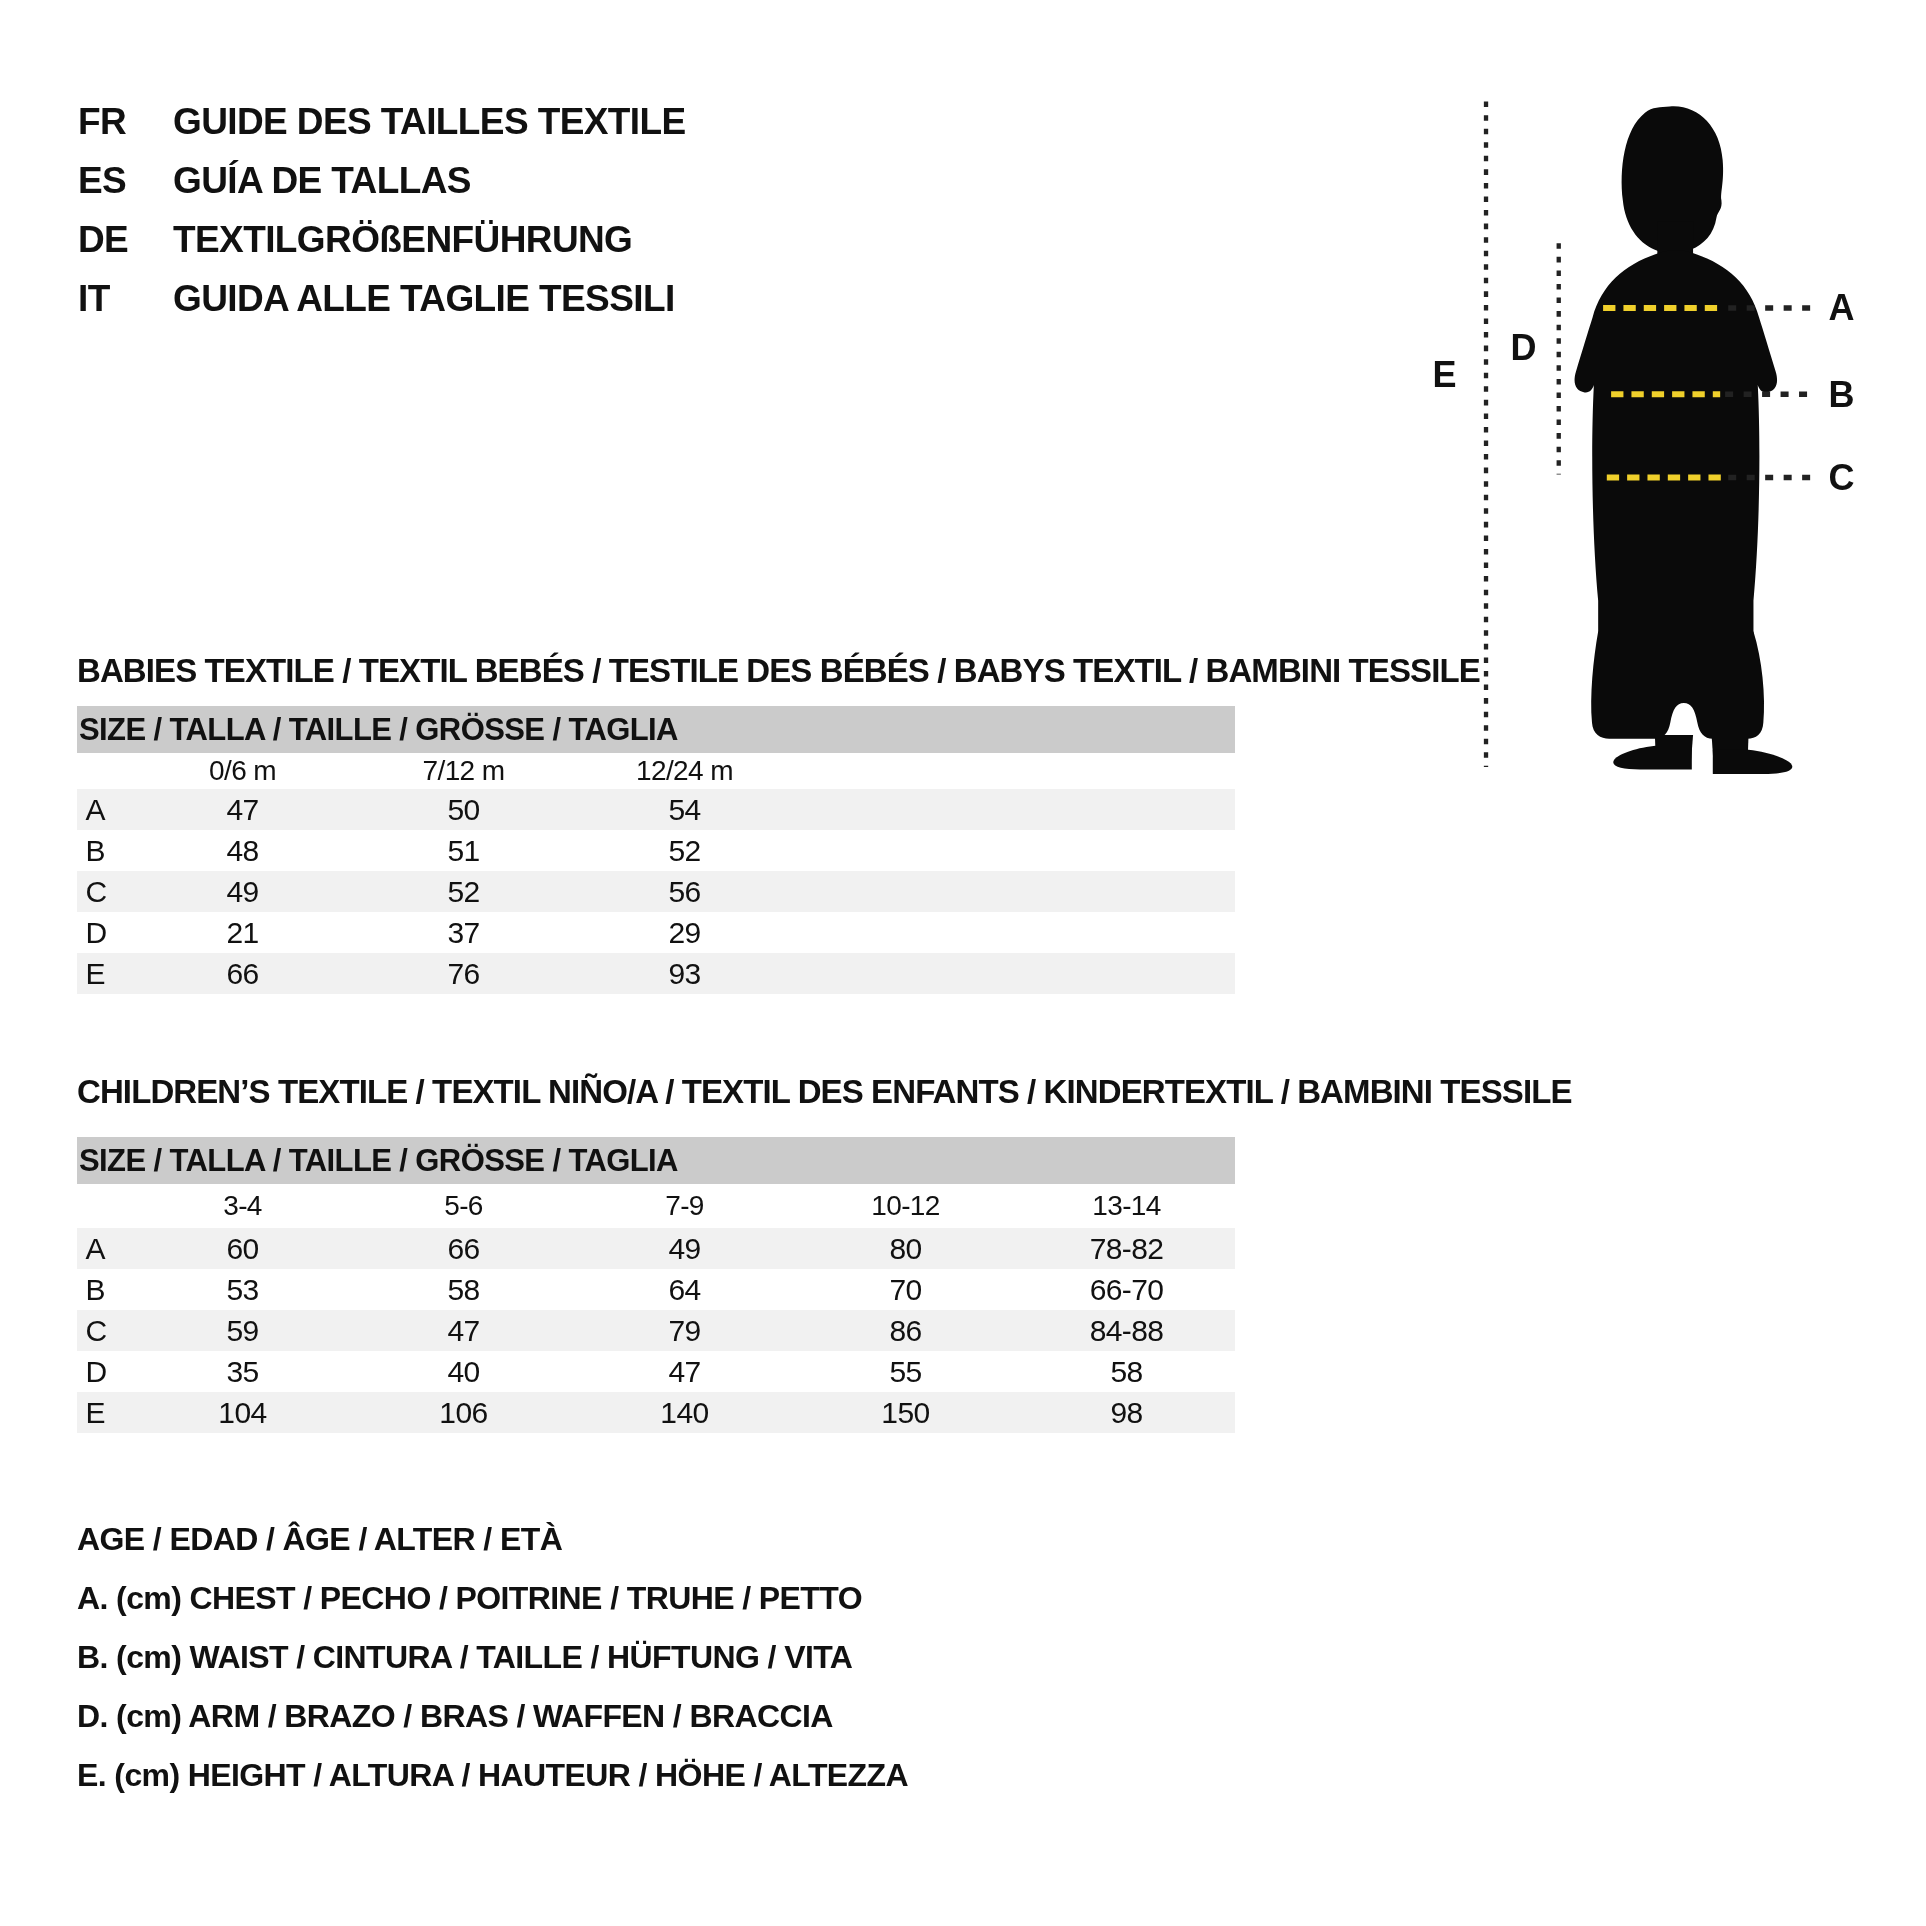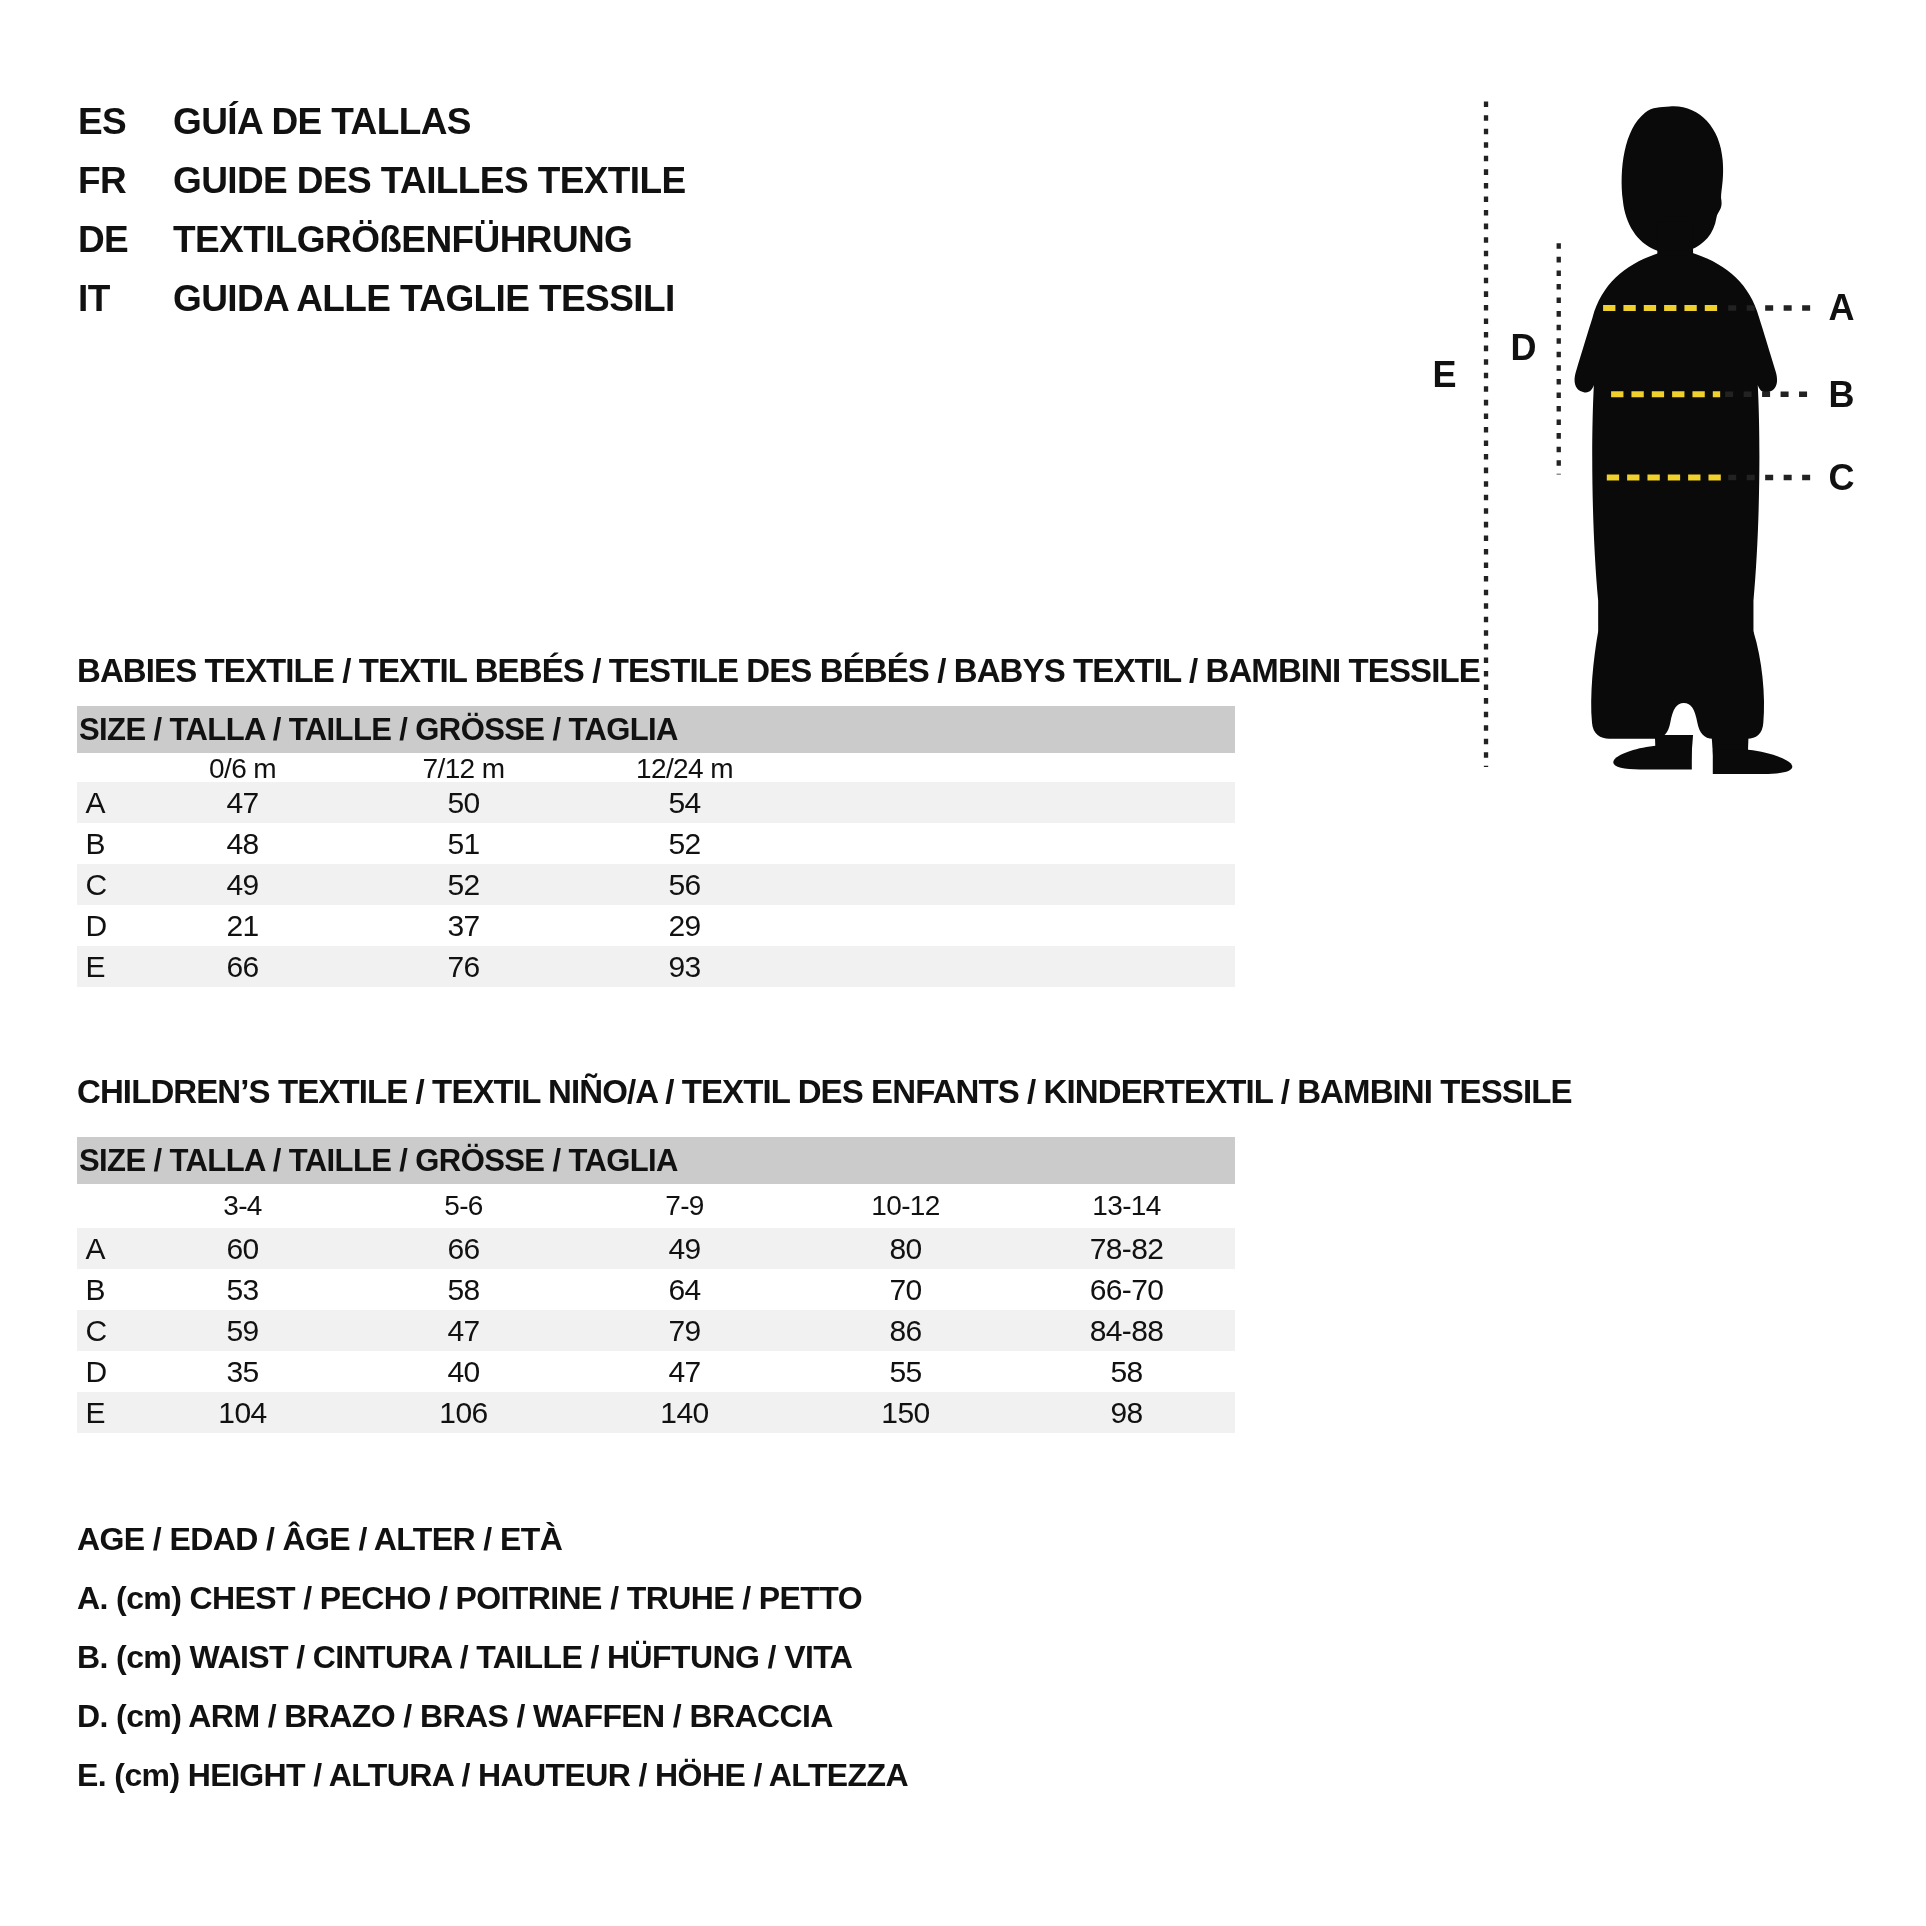--- a/index.html
+++ b/index.html
@@ -18,47 +18,47 @@
   
   .section-heading{font-size:33px;font-weight:700;letter-spacing:-0.9px;white-space:nowrap;}
 
   
   .size-table{width:1158px;}
   .size-bar{height:47px;background:#cbcbcb;display:flex;align-items:center;
             padding-left:2px;box-sizing:border-box;
             font-size:31px;font-weight:700;letter-spacing:-0.6px;}
   .grid-row{display:grid;grid-template-columns:55px 221px 221px 221px 221px 221px;
             align-items:center;}
-  .colhead-row{height:29px;}
+  .colhead-row{height:36px;}
   .colhead-row-tall{height:44px;}
   .data-row{height:41px;}
   .data-row.alt{background:#f1f1f1;}
   .cell{font-size:30px;text-align:center;letter-spacing:-0.6px;white-space:nowrap;}
   .cell.rowlabel{text-align:left;padding-left:8.6px;}
   .cell.colhead{font-size:28px;}
 
   
   .legend-line{height:59px;display:flex;align-items:center;
                font-size:32px;font-weight:700;letter-spacing:-0.6px;white-space:nowrap;}
 
   
   .fig-label{position:absolute;width:43px;height:39px;text-align:center;
              font-size:36px;font-weight:700;line-height:39px;}
 </style>
 </head>
 <body>
 
 <div class="abs" style="left:78px;top:92px;">
   <div class="lang-line">
+    <div class="lang-code">FR</div>
+    <div class="lang-title">GUIDE DES TAILLES TEXTILE</div>
+  </div>
+  <div class="lang-line">
     <div class="lang-code">ES</div>
     <div class="lang-title">GUÍA DE TALLAS</div>
-  </div>
-  <div class="lang-line">
-    <div class="lang-code">FR</div>
-    <div class="lang-title">GUIDE DES TAILLES TEXTILE</div>
   </div>
   <div class="lang-line">
     <div class="lang-code">DE</div>
     <div class="lang-title">TEXTILGRÖßENFÜHRUNG</div>
   </div>
   <div class="lang-line">
     <div class="lang-code">IT</div>
     <div class="lang-title">GUIDA ALLE TAGLIE TESSILI</div>
   </div>
 </div>

